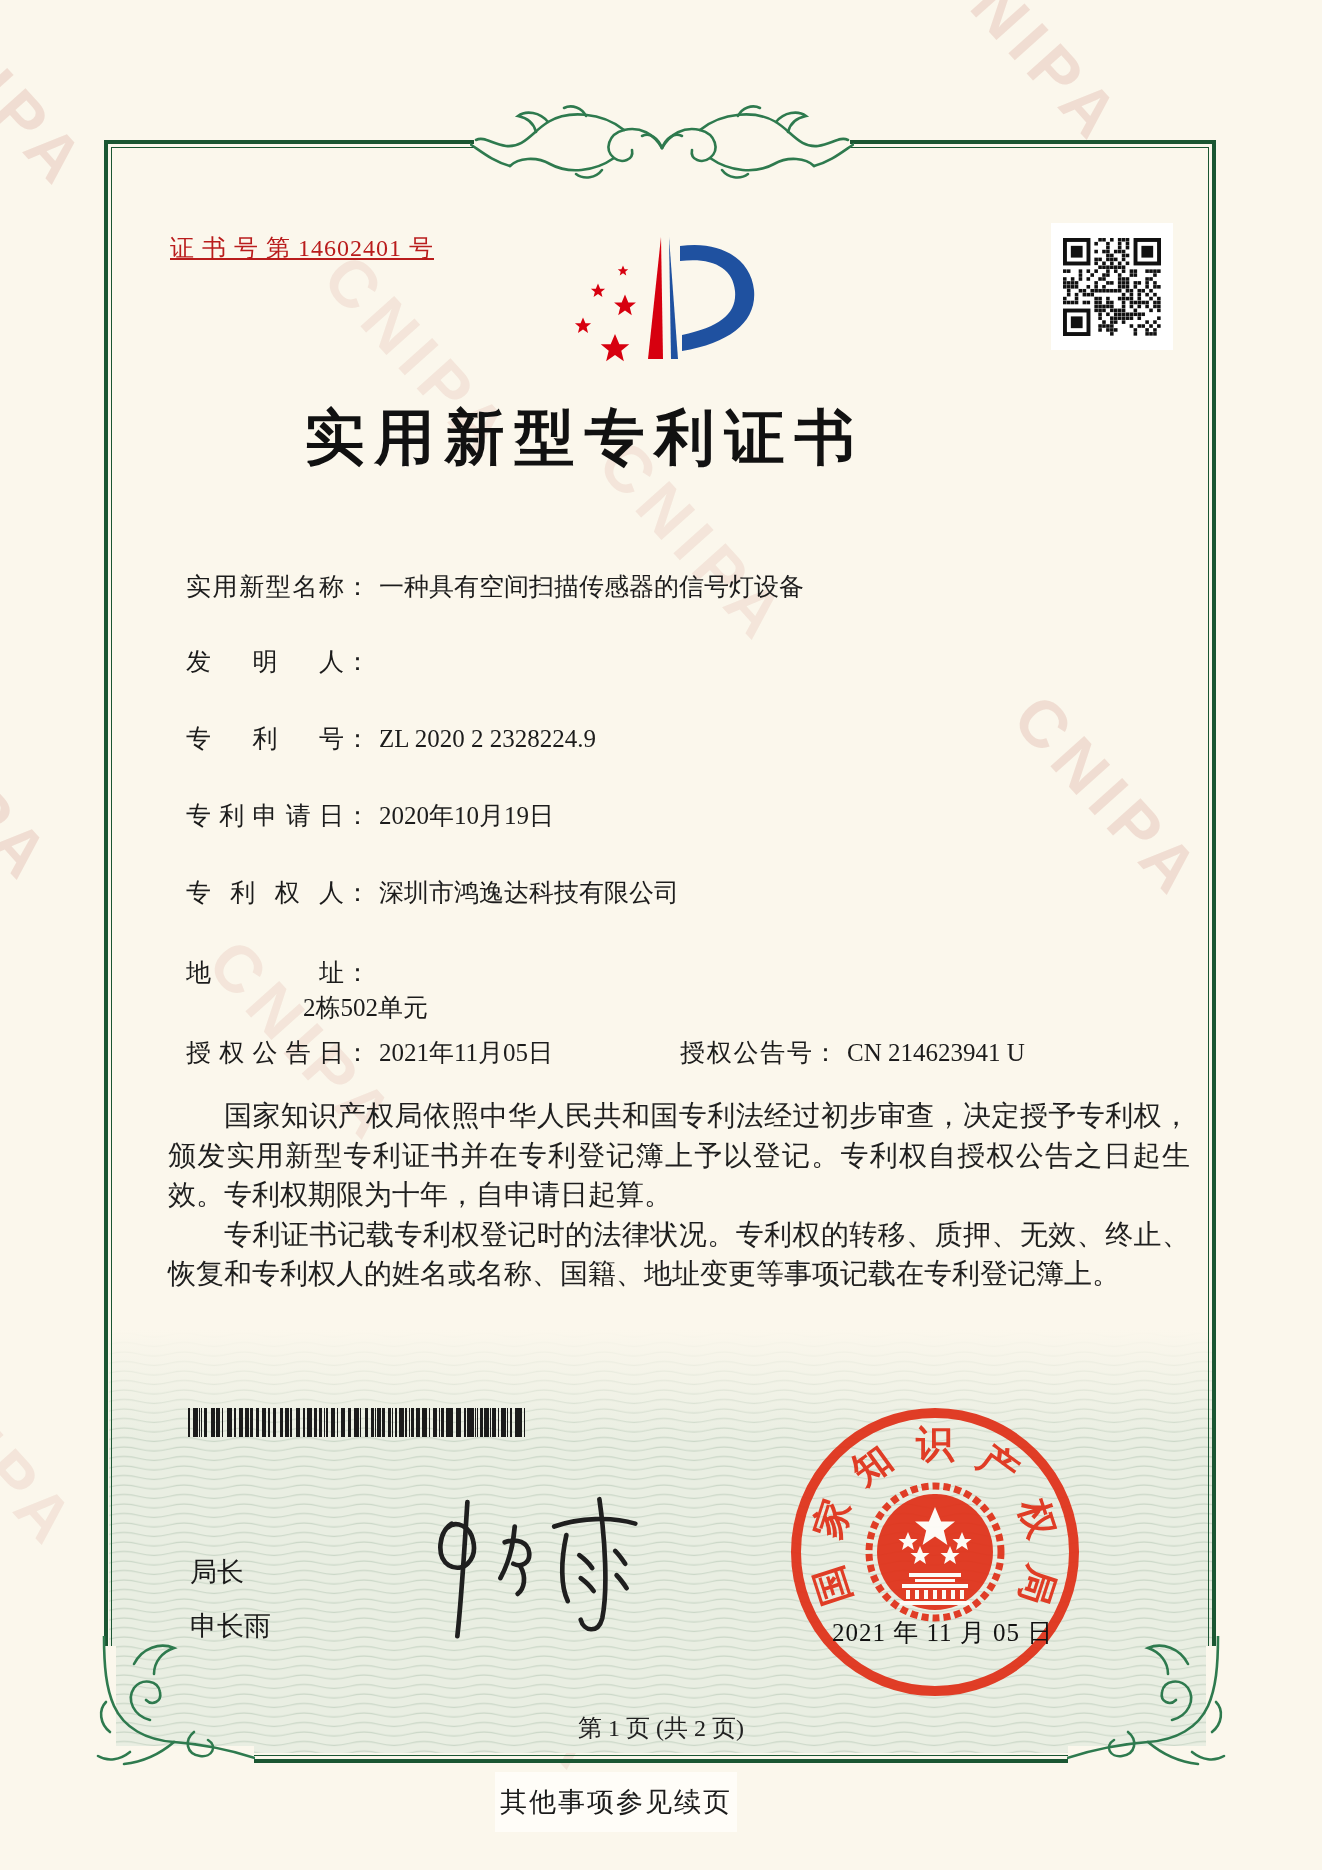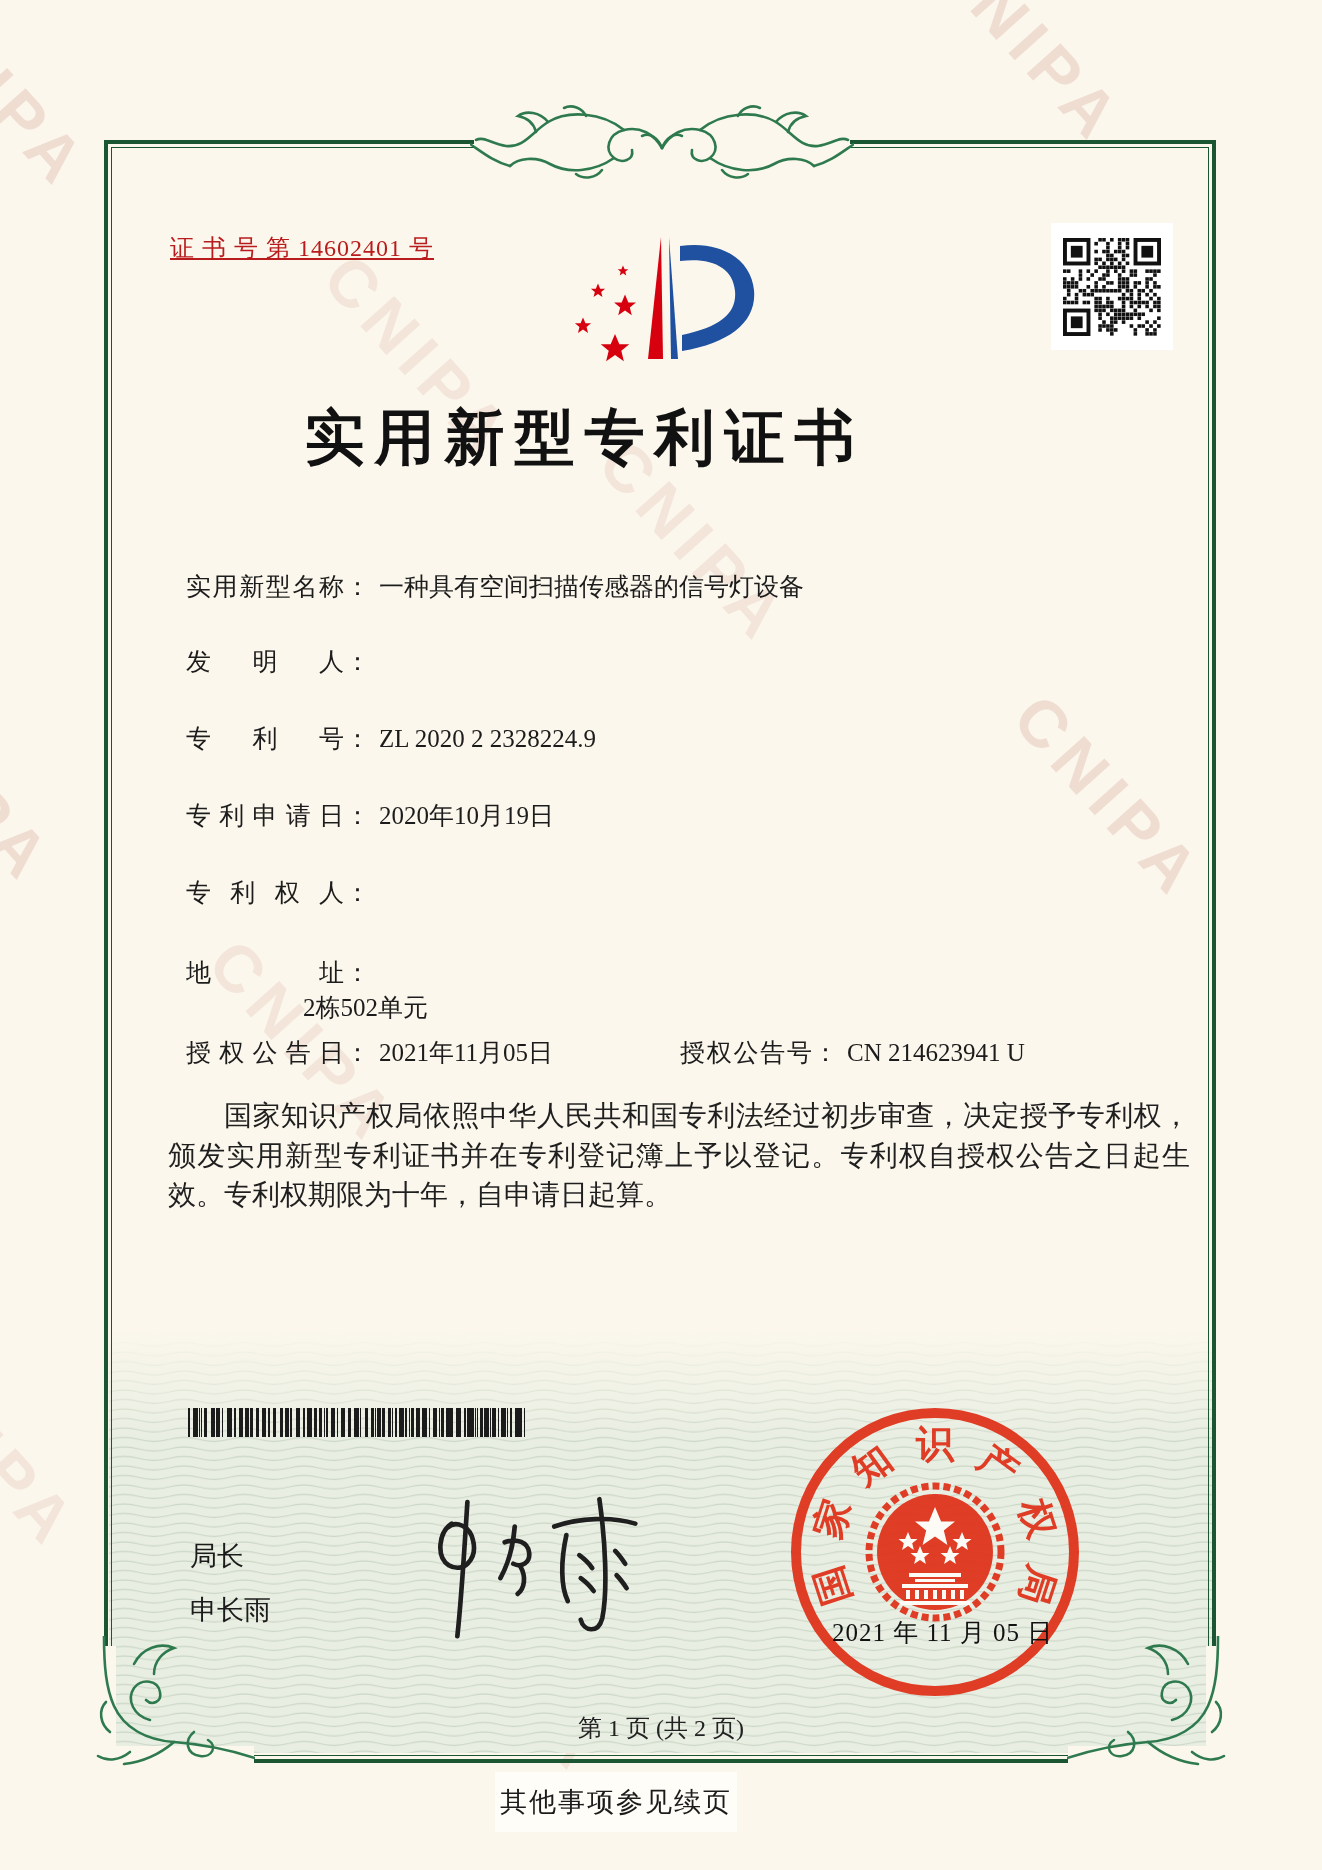--- a/index.html
+++ b/index.html
@@ -36,21 +36,21 @@
   .jlabel.narrow{width:132px;}
   .colon{margin:0 1px;}
   .fval{margin-left:8px;}
   .addr2{left:303px;top:991px;font-size:25px;color:#1c1c1c;z-index:6;}
   .paras{left:168px;top:1096px;width:1022px;z-index:6;}
   .paras p{margin:0;font-size:28px;line-height:39.5px;text-align:justify;text-indent:2em;color:#1f1f1f;}
   .barcode{left:188px;top:1408px;width:338px;height:29px;z-index:6;
       background:
         repeating-linear-gradient(90deg,#1b1b1b 0 2px,rgba(0,0,0,0) 2px 5px,#1b1b1b 5px 9px,rgba(0,0,0,0) 9px 11px,#1b1b1b 11px 12px,rgba(0,0,0,0) 12px 16px,#1b1b1b 16px 19px,rgba(0,0,0,0) 19px 23px),
         repeating-linear-gradient(90deg,#1b1b1b 0 1px,rgba(0,0,0,0) 1px 7px,#1b1b1b 7px 10px,rgba(0,0,0,0) 10px 13px,#1b1b1b 13px 14px,rgba(0,0,0,0) 14px 17px);}
-  .sans{font-family:Liberation Serif, serif;}
+  .sans{font-family:Liberation Serif, serif;margin-top:16px;}
   .director-label{left:190px;top:1538px;font-size:27px;color:#1b1b1b;z-index:6;}
   .director-name{left:190px;top:1592px;font-size:27px;color:#1b1b1b;z-index:6;}
   .sig{left:398px;top:1482px;z-index:6;}
   .seal{left:785px;top:1402px;z-index:7;}
   .seal-date{left:832px;top:1616px;font-size:25px;color:#111;z-index:8;letter-spacing:1px;}
   .page-info{left:0;top:1712px;width:1242px;text-align:center;font-size:24px;color:#222;z-index:6;padding-left:40px;}
   .cont-box{left:495px;top:1772px;width:242px;height:60px;background:#fffdf8;z-index:6;
       display:flex;align-items:center;justify-content:center;}
   .cont-note{font-size:27px;letter-spacing:2px;color:#1b1b1b;}
   .qr-box{left:1051px;top:223px;width:122px;height:127px;background:#fff;z-index:6;
@@ -426,20 +426,21 @@
       <span class="fval">2020年10月19日</span>
   </div>
   <div class="frow" style="top:876px">
     <span class="jlabel">
         <span>专</span>
         <span>利</span>
         <span>权</span>
         <span>人</span>
       </span>
       <span class="colon">：</span>
+      <span class="fval">深圳市鸿逸达科技有限公司</span>
   </div>
   <div class="frow" style="top:956px">
     <span class="jlabel">
         <span>地</span>
         <span>址</span>
       </span>
       <span class="colon">：</span>
   </div>
   <div class="abs addr2">2栋502单元</div>
   <div class="frow" style="top:1036px">
@@ -460,20 +461,21 @@
         <span>公</span>
         <span>告</span>
         <span>号</span>
       </span>
       <span class="colon">：</span>
       <span class="fval">CN 214623941 U</span>
   </div>
 
   <div class="abs paras">
     <p>国家知识产权局依照中华人民共和国专利法经过初步审查，决定授予专利权，颁发实用新型专利证书并在专利登记簿上予以登记。专利权自授权公告之日起生效。专利权期限为十年，自申请日起算。</p>
+    <p>专利证书记载专利权登记时的法律状况。专利权的转移、质押、无效、终止、恢复和专利权人的姓名或名称、国籍、地址变更等事项记载在专利登记簿上。</p>
   </div>
 
   <div class="abs barcode"></div>
 
   <div class="abs sans director-label">局长</div>
   <div class="abs sans director-name">申长雨</div>
 
   <svg class="abs sig" width="255" height="165" viewBox="0 0 330 230" fill="none" stroke="#1f1f1f" stroke-width="6.5" stroke-linecap="round">
     <path d="M84,28 C80,90 76,160 70,215"></path>
     <path d="M62,58 C44,70 40,104 58,116 C78,128 98,108 92,82 C88,62 68,52 56,64"></path>

